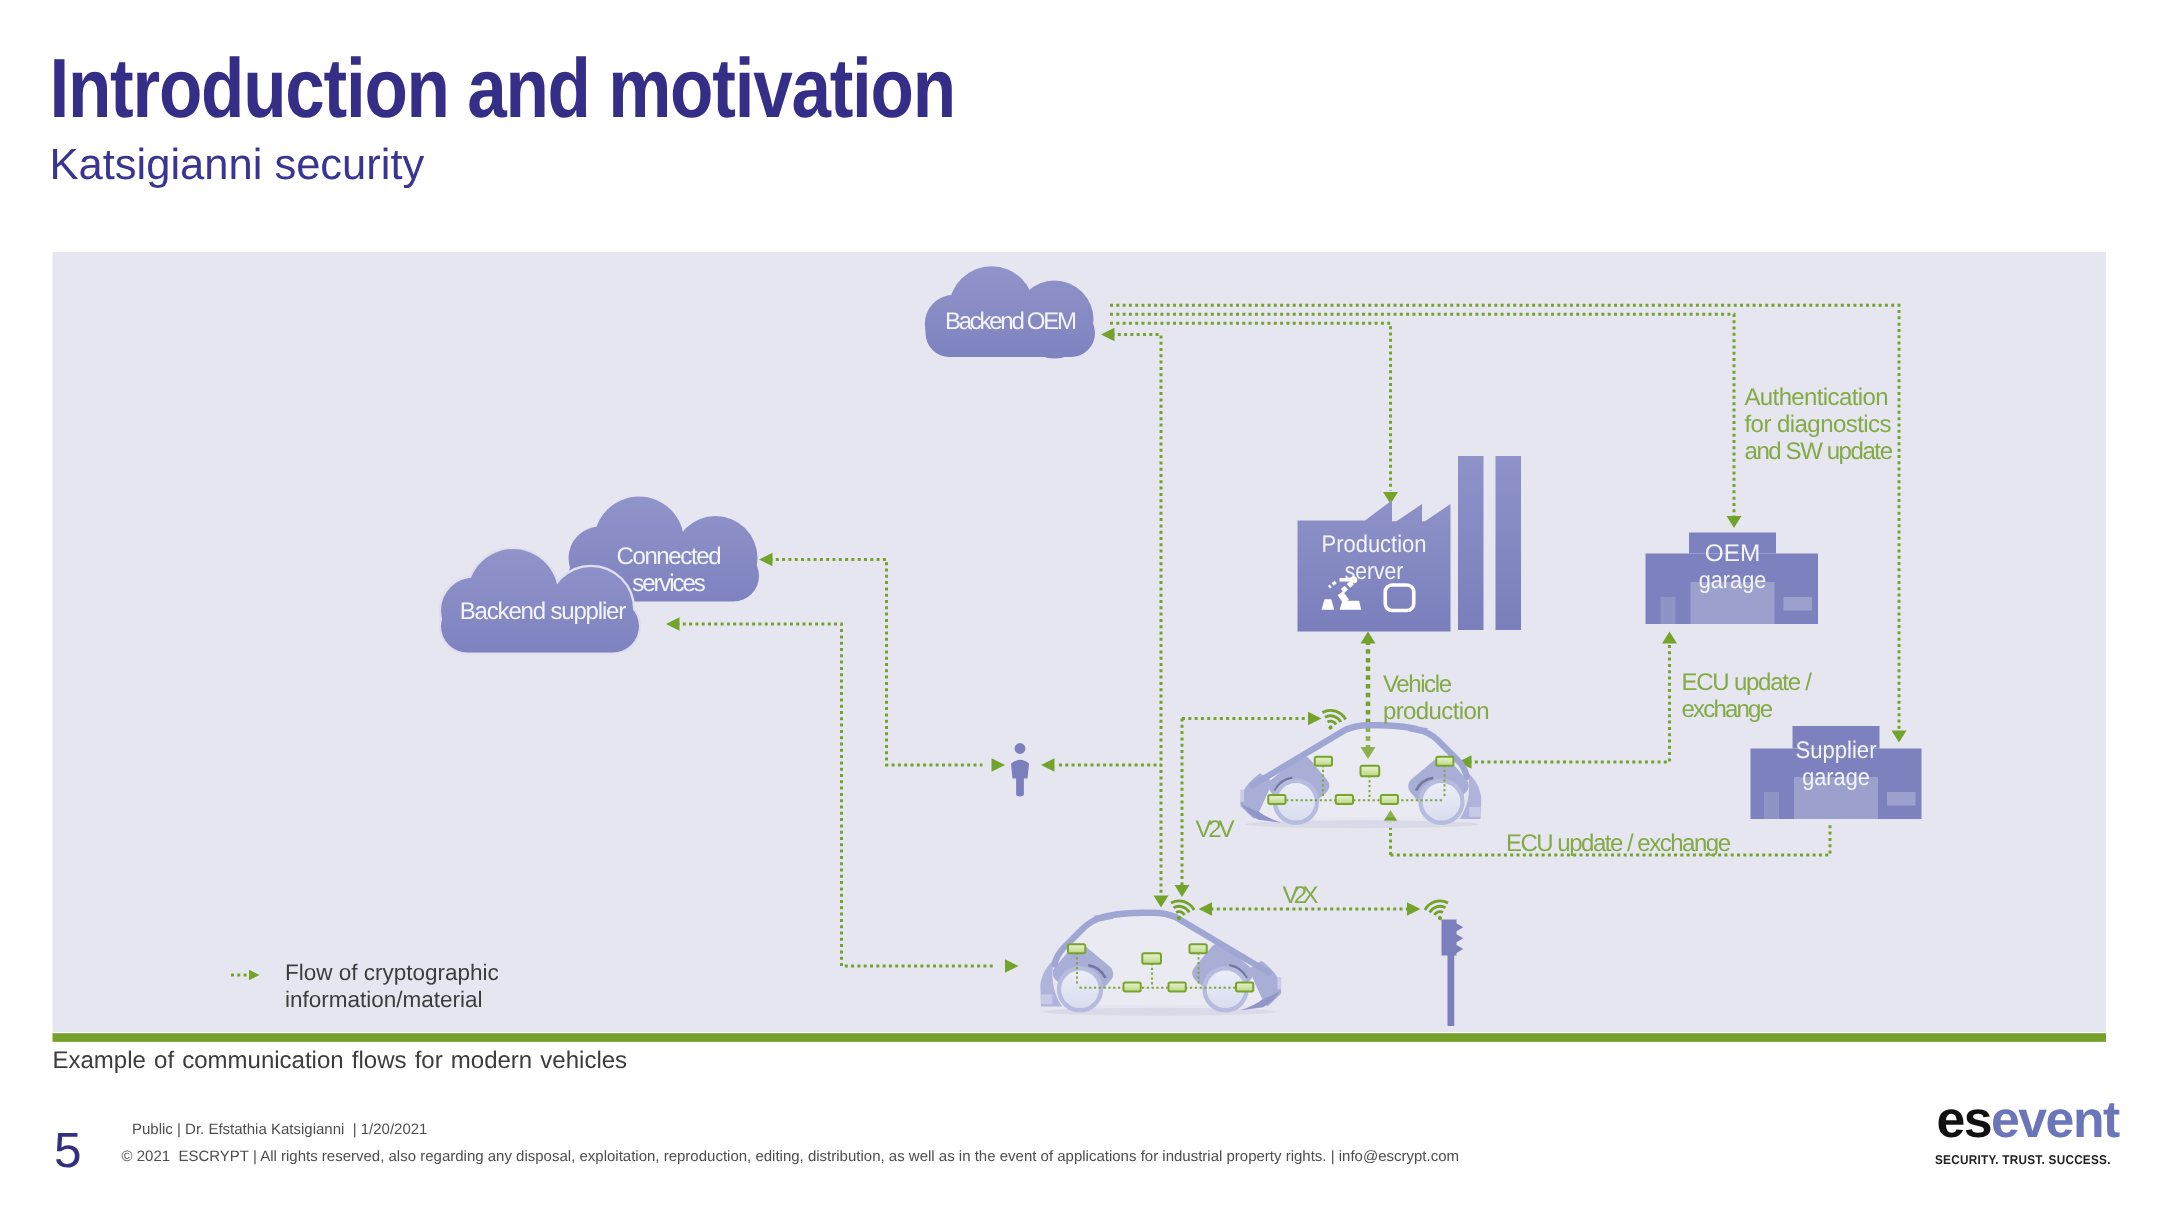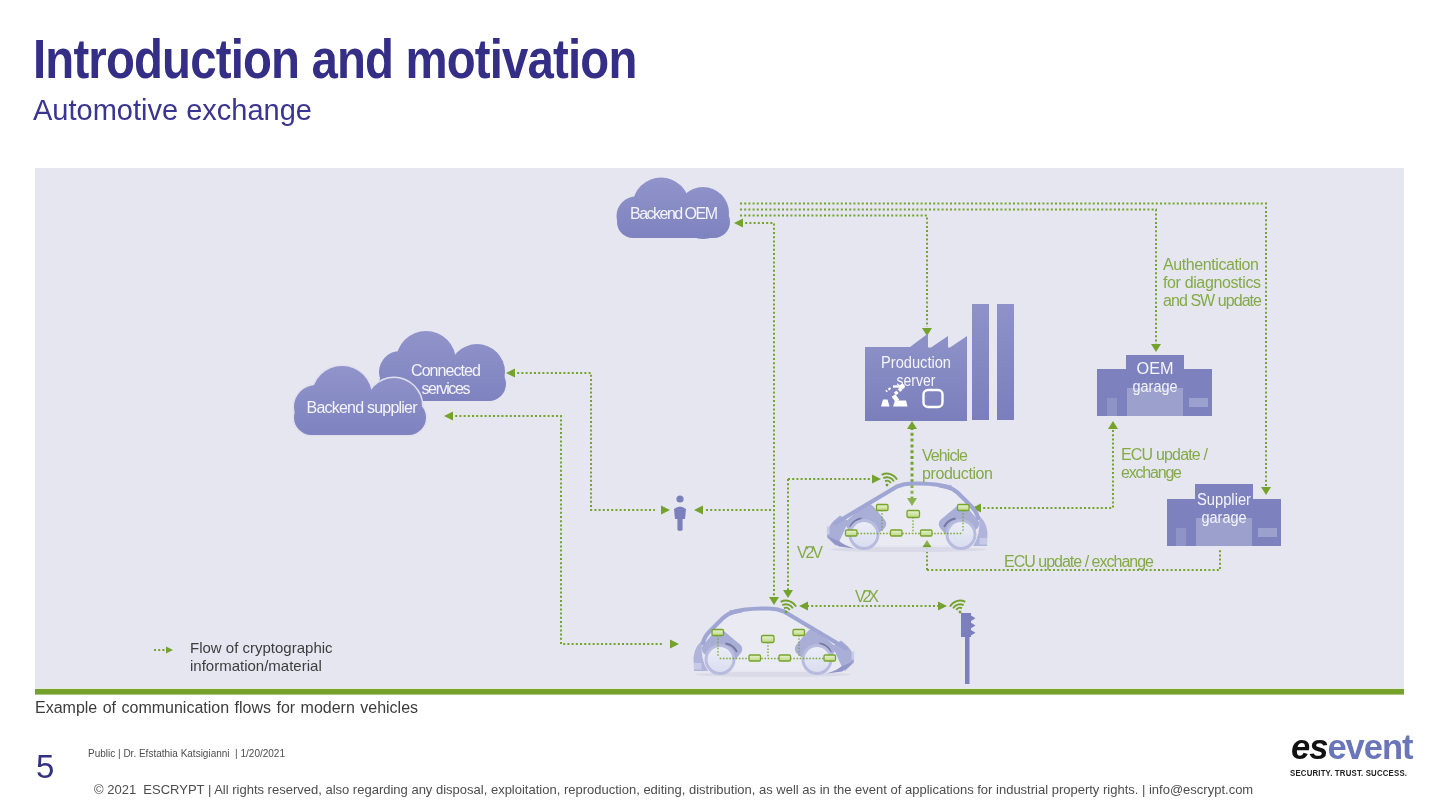--- a/index.html
+++ b/index.html
@@ -3,31 +3,31 @@
 <meta charset="utf-8">
 <style>
   html,body{margin:0;padding:0;width:1440px;height:810px;background:#ffffff;overflow:hidden;}
   body{font-family:"Liberation Sans",sans-serif;position:relative;}
   .title{position:absolute;left:33px;top:26px;font-size:56px;font-weight:bold;color:#342e87;
          transform:scaleX(0.846);transform-origin:left top;white-space:nowrap;letter-spacing:-1px;}
   .subtitle{position:absolute;left:33px;top:94px;font-size:29px;color:#3a3492;white-space:nowrap;}
   .caption{position:absolute;left:35px;top:699px;font-size:16px;color:#3c3c3c;word-spacing:1px;white-space:nowrap;}
   .pagenum{position:absolute;left:36px;top:748px;font-size:33px;color:#32307f;}
   .foot1{position:absolute;left:88px;top:748px;font-size:10px;color:#4d4d4d;white-space:nowrap;}
-  .foot2{position:absolute;left:94px;top:766px;font-size:13px;color:#4d4d4d;white-space:nowrap;margin-top:16px;}
+  .foot2{position:absolute;left:81px;top:766px;font-size:10px;color:#4d4d4d;white-space:nowrap;}
   .logo{position:absolute;left:1291px;top:730px;font-size:34.5px;font-weight:bold;white-space:nowrap;letter-spacing:-1px;line-height:1;}
-  .logo .es{color:#111111;font-style:italic;}
+  .logo .es{color:#111111;}
   .logo .crypt{color:#6b75b9;}
   .logotag{position:absolute;left:1290px;top:768px;font-size:8.5px;font-weight:bold;color:#222222;letter-spacing:0.2px;white-space:nowrap;transform:scaleX(0.92);transform-origin:left top;}
   svg text{font-family:"Liberation Sans",sans-serif;}
 </style>
 </head>
 <body>
 <div class="title">Introduction and motivation</div>
-<div class="subtitle">Automotive exchange</div>
+<div class="subtitle">Katsigianni security</div>
 <div class="caption">Example of communication flows for modern vehicles</div>
 <div class="pagenum">5</div>
 <div class="foot1">Public | Dr. Efstathia Katsigianni&nbsp; | 1/20/2021</div>
 <div class="foot2">© 2021&nbsp; ESCRYPT | All rights reserved, also regarding any disposal, exploitation, reproduction, editing, distribution, as well as in the event of applications for industrial property rights. | info@escrypt.com</div>
 <div class="logo"><span class="es">es</span><span class="crypt">event</span></div>
 <div class="logotag">SECURITY. TRUST. SUCCESS.</div>
 
 <svg id="diag" width="1440" height="810" viewBox="0 0 1440 810" style="position:absolute;left:0;top:0;">
 <defs>
   <linearGradient id="cloudG1" x1="0" y1="178" x2="0" y2="238" gradientUnits="userSpaceOnUse">

